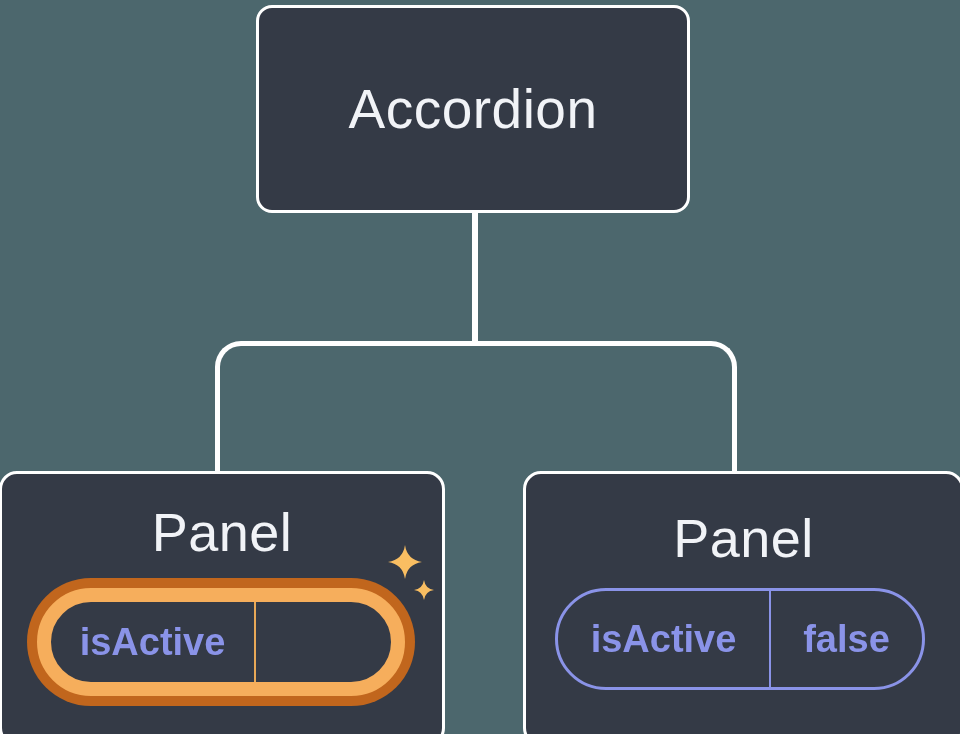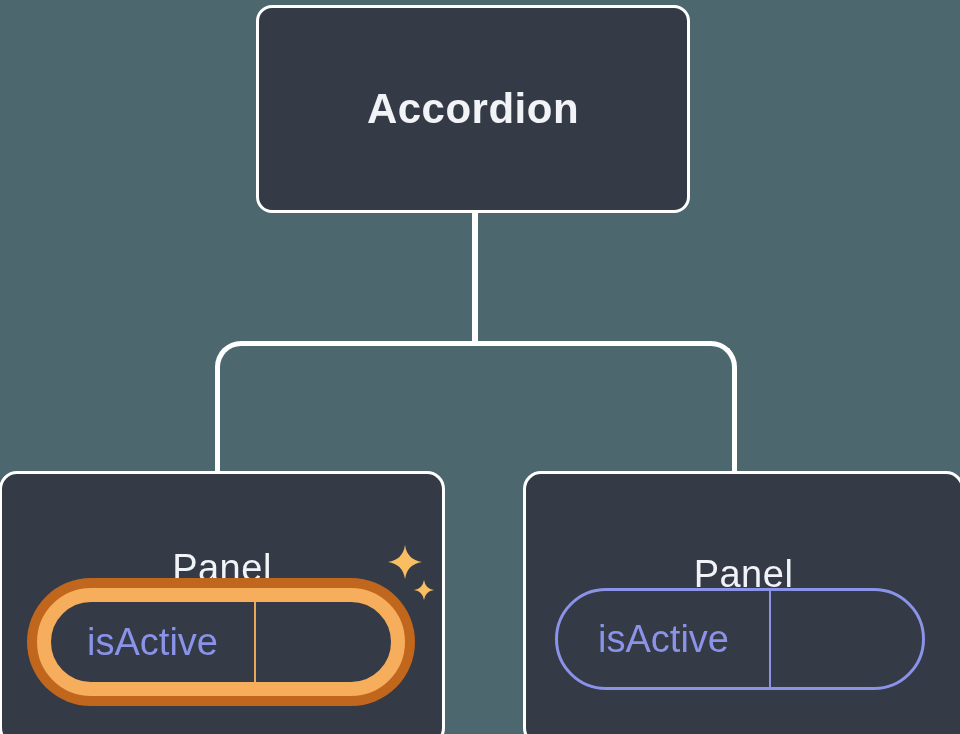--- a/index.html
+++ b/index.html
@@ -16,34 +16,33 @@
     background:#343A46;
     border:3px solid #FFFFFF;
     box-sizing:border-box;
   }
   .node-root{
     left:256px;top:5px;width:434px;height:208px;
     border-radius:16px;
     display:flex;align-items:center;justify-content:center;
   }
   .node-root .node-label{
-    color:#F1F3F7;font-size:42px;font-weight:700;letter-spacing:.5px;
+    color:#F1F3F7;font-size:55px;font-weight:400;letter-spacing:.5px;
   }
   .panel{
     top:471px;height:275px;   
     border-radius:18px;
   }
   .panel-left{left:-1px;width:446px;}
   .panel-right{left:523px;width:441px;}
   .panel-title{
     position:absolute;left:0;width:100%;
     text-align:center;
-    color:#F1F3F7;font-size:38px;font-weight:500;letter-spacing:.5px;
+    color:#F1F3F7;font-size:54px;font-weight:500;letter-spacing:.5px;
     line-height:42px;
-    margin-top:36px;
   }
   .panel-left  .panel-title{top:37px;}
   .panel-right .panel-title{top:43px;}
 
   
   .stem{
     position:absolute;left:472px;top:210px;width:6px;height:133px;
     background:#FFFFFF;
   }
   .bracket{
@@ -67,21 +66,21 @@
     border:14px solid #F6AE5C;
     box-shadow:0 0 0 10px #C1661D;
     background:#343A46;
   }
   .pill-inactive{
     left:29px;top:114px;width:370px;height:102px;
     border:3px solid #8A93E8;
   }
   .pill-cell{
     display:flex;align-items:center;justify-content:center;
-    color:#8A93E8;font-size:38px;
+    color:#8A93E8;font-size:38px;font-weight:bold;
   }
   .pill-active .pill-cell.cell-name{width:203px;}
   .pill-active .pill-cell.cell-value{flex:1;font-weight:700;}
   .pill-inactive .pill-cell.cell-name{width:211px;}
   .pill-inactive .pill-cell.cell-value{flex:1;}
   .pill-divider{width:2px;}
   .divider-gold{background:#E8A857;}
   .divider-purple{background:#8A93E8;}
 
   
@@ -115,16 +114,17 @@
       <path fill="#F9BE62" d="M47,39 Q48.3,47.7 57,49 Q48.3,50.3 47,59 Q45.7,50.3 37,49 Q45.7,47.7 47,39 Z"></path>
     </svg>
   </div>
 
   <div class="node panel panel-right">
     <div class="panel-title">Panel</div>
 
     <div class="pill pill-inactive">
       <div class="pill-cell cell-name">isActive</div>
       <div class="pill-divider divider-purple"></div>
+      <div class="pill-cell cell-value">false</div>
     </div>
   </div>
 
 </div>
 
 </body></html>

